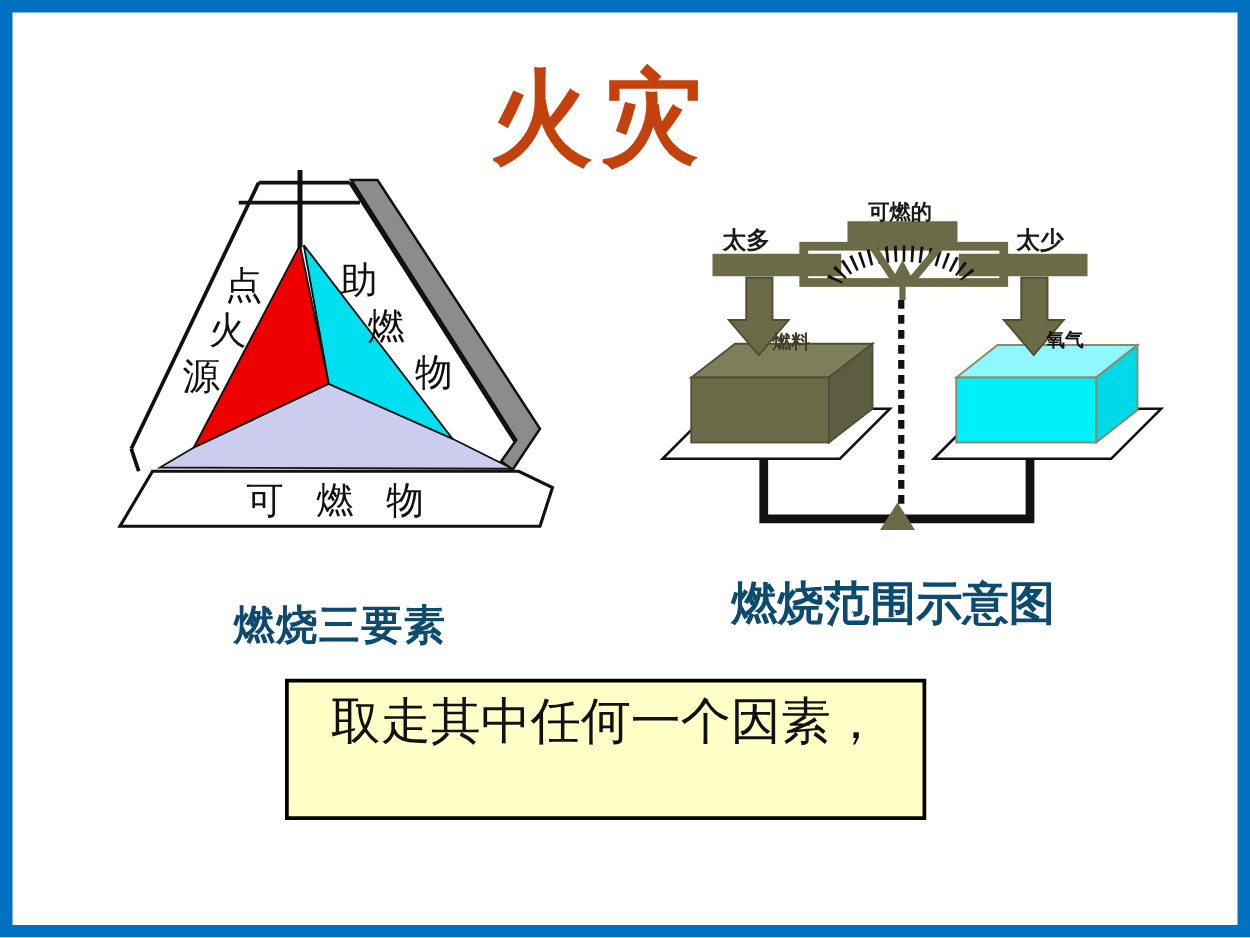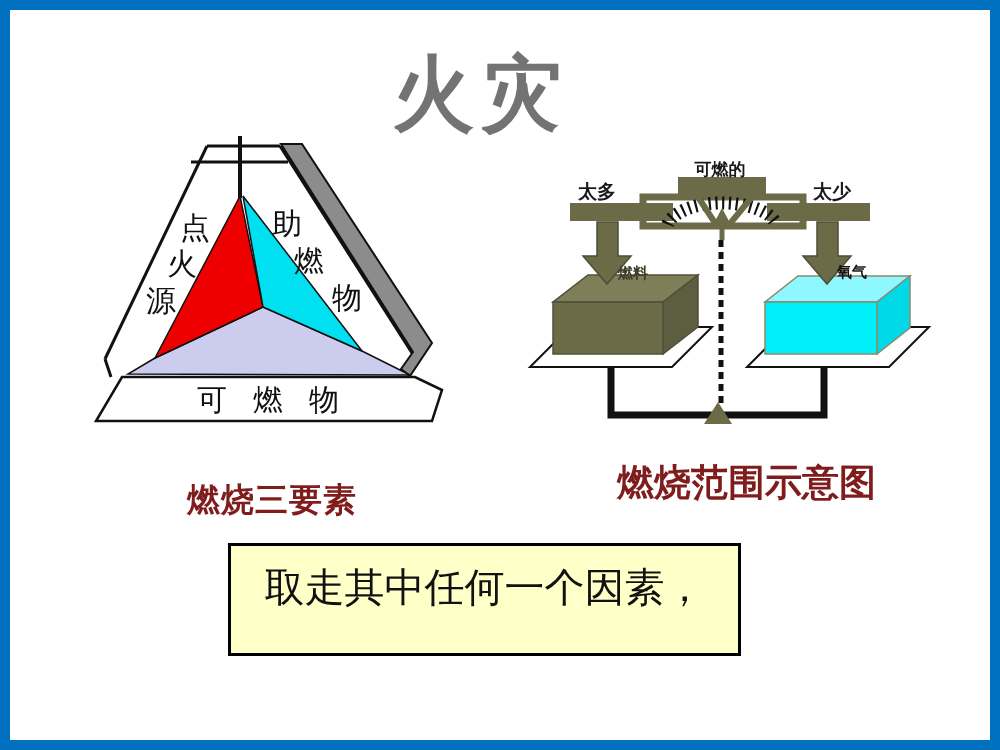--- a/index.html
+++ b/index.html
@@ -3,31 +3,31 @@
 <meta charset="utf-8">
 <style>
   html,body { margin:0; padding:0; background:#e8e8e8; }
   .slide {
     position:relative; width:1000px; height:750px; box-sizing:border-box;
     background:#ffffff; border:10px solid #0070C0; overflow:hidden;
     font-family:"DejaVu Sans","Liberation Sans",sans-serif;
   }
   .title {
     position:absolute; left:0; top:30px; width:940px; text-align:center;
-    font-size:82px; font-weight:bold; color:#737373; letter-spacing:6px;
+    font-size:82px; font-weight:bold; color:#c2410c; letter-spacing:6px;
   }
   .diagram-svg { position:absolute; left:0; top:0; width:980px; height:730px; }
-  .caption { position:absolute; font-weight:bold; color:#7f1d1d; white-space:nowrap; }
+  .caption { position:absolute; font-weight:bold; color:#0c4a6e; white-space:nowrap; }
   .caption-left  { left:177px; top:468px; font-size:33px; letter-spacing:1px; }
-  .caption-right { left:575px; top:448px; font-size:37px;margin-left:32px; }
+  .caption-right { left:575px; top:448px; font-size:37px; }
   .note-box {
     position:absolute; left:218px; top:533px; width:513px; height:113px;
     box-sizing:border-box; background:#FFFFC8; border:3px solid #000;
     font-family:"DejaVu Serif","Liberation Serif",serif;
-    font-size:40px; color:#111; text-align:center; line-height:52px; padding-top:15px;
+    font-size:40px; color:#111; text-align:center; line-height:52px; padding-top:5px;
     white-space:nowrap;
   }
   svg text { font-family:"DejaVu Sans","Liberation Sans",sans-serif; }
 </style>
 </head>
 <body>
 
 <div class="slide">
 
   <div class="title">火灾</div>

